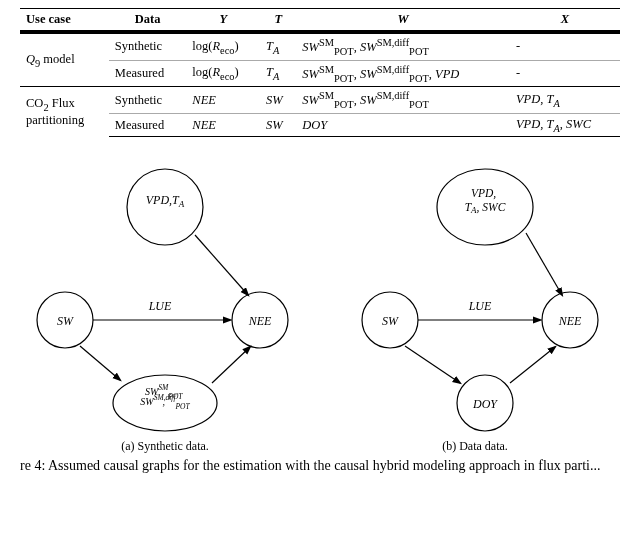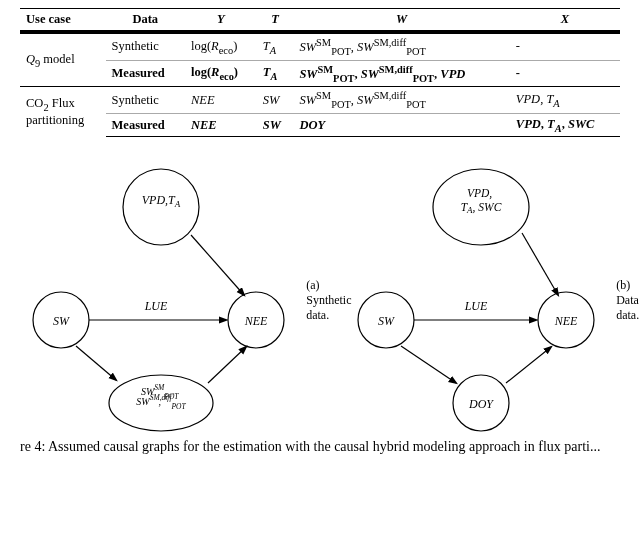--- a/index.html
+++ b/index.html
@@ -37,45 +37,44 @@
     table.summary-table thead tr {
       border-top: 1.5px solid #000;
       border-bottom: 4px solid #000000;
     }
     .row-top-border td {
       border-top: 1.5px solid #000;
       font-family: Liberation Serif, serif;
     }
     .row-thin-border td {
       border-top: 0.5px solid #aaa;
-      font-weight: bold;
     }
     .bottom-border td {
       border-bottom: 1.5px solid #000;
     }
     .usecase-cell { vertical-align: middle; }
 
     
     .diagram-section {
       display: flex;
       flex-direction: row;
       justify-content: space-around;
       align-items: flex-start;
       padding: 10px 10px 4px 10px;
       margin-top: 4px;
     }
     .diagram-box {
       display: flex;
-      flex-direction: row;
+      flex-direction: column;
       align-items: center;
       width: 48%;
     }
     .diagram-label {
       font-size: 12px;
-      margin-top: 11px;
+      margin-top: 4px;
     }
     svg.graph {
       overflow: visible;
     }
 
     .caption-line {
       font-size: 14px;
       padding: 0 20px 6px 20px;
       color: #000;
     }

